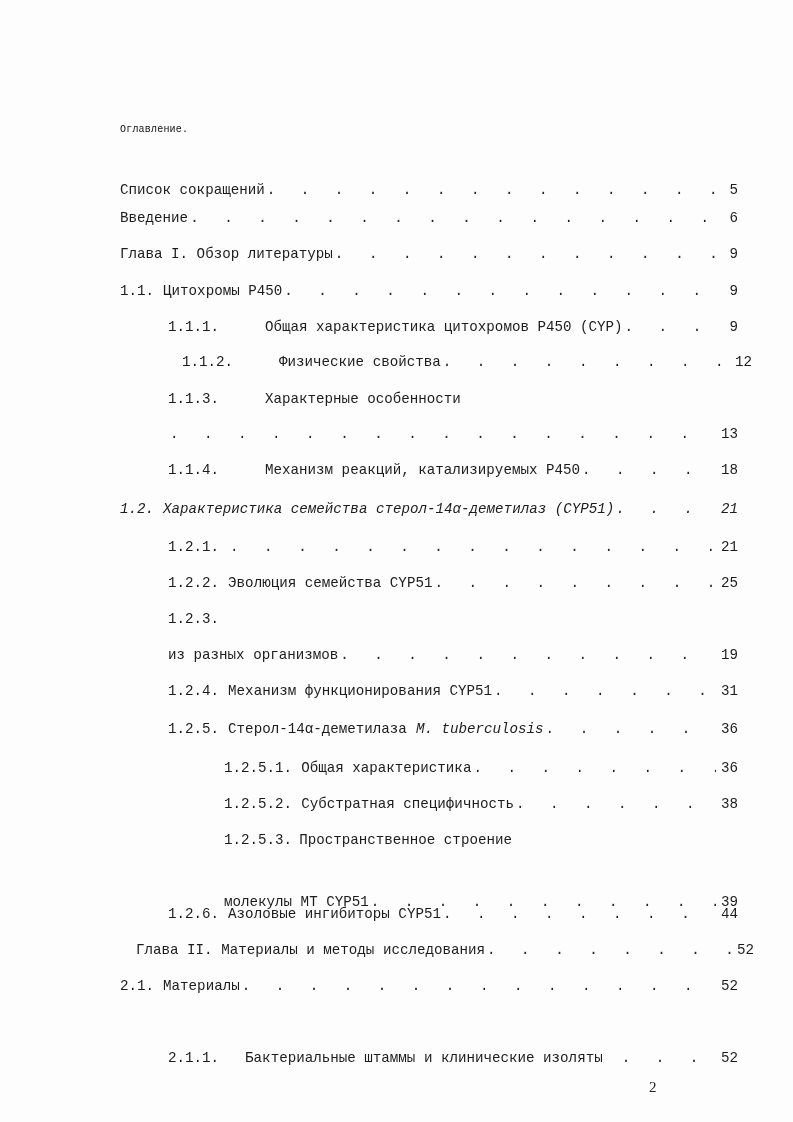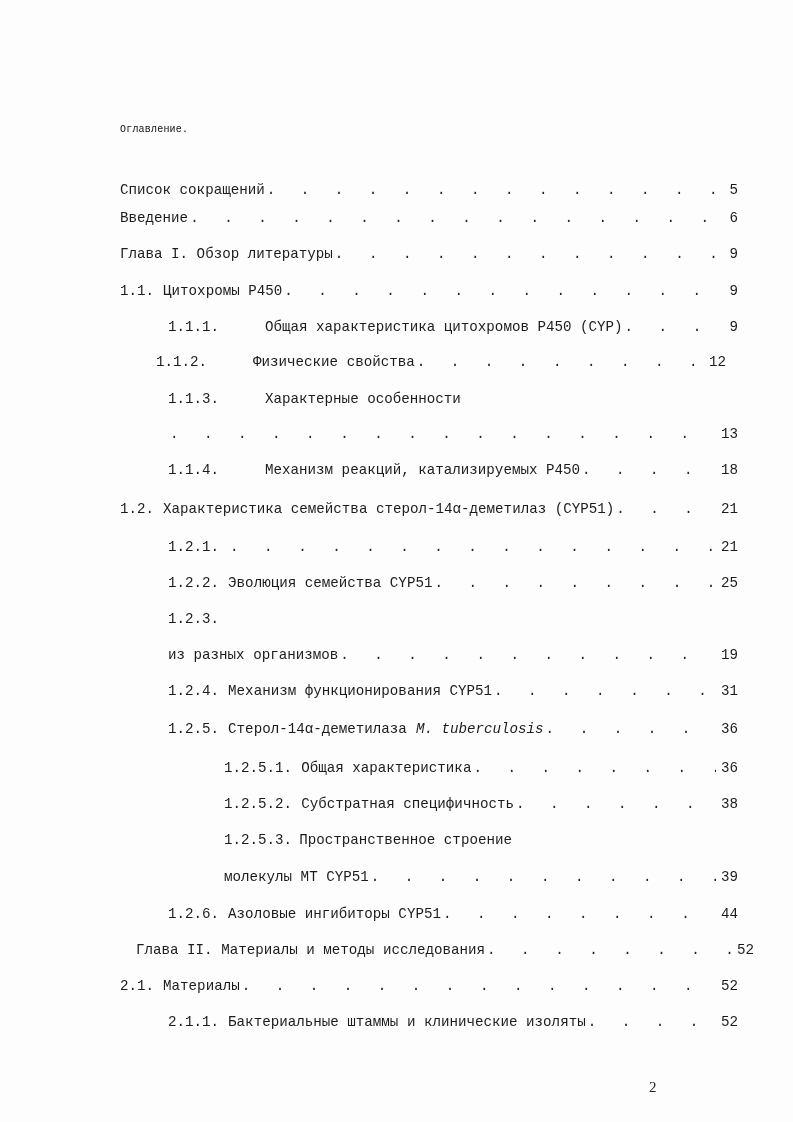--- a/index.html
+++ b/index.html
@@ -110,21 +110,21 @@
       <span class="page-no">9</span>
     </div>
 
     <div class="toc-row" style="left:168px; top:317px; width:570px;">
       <span class="num" style="width:97px;">1.1.1.</span>
       <span class="text">Общая характеристика цитохромов P450 (CYP)</span>
       <span class="leader">. . . . . . . . . . . . . . . . . . . . . . . . . . . . . . . . . . . . . . . . . . . . . . . . . . . . .</span>
       <span class="page-no">9</span>
     </div>
 
-    <div class="toc-row" style="left:156px; top:352px; width:570px;align-items:center;">
+    <div class="toc-row" style="left:182px; top:352px; width:570px;align-items:center;">
       <span class="num" style="width:97px;">1.1.2.</span>
       <span class="text">Физические свойства</span>
       <span class="leader">. . . . . . . . . . . . . . . . . . . . . . . . . . . . . . . . . . . . . . . . . . . . . . . . . . . . .</span>
       <span class="page-no">12</span>
     </div>
 
     <div class="toc-row" style="left:168px; top:389px; width:570px;">
       <span class="num" style="width:97px;">1.1.3.</span>
       <span class="text">Характерные особенности</span>
     </div>
@@ -134,21 +134,21 @@
       <span class="page-no">13</span>
     </div>
 
     <div class="toc-row" style="left:168px; top:460px; width:570px;">
       <span class="num" style="width:97px;">1.1.4.</span>
       <span class="text">Механизм реакций, катализируемых P450</span>
       <span class="leader">. . . . . . . . . . . . . . . . . . . . . . . . . . . . . . . . . . . . . . . . . . . . . . . . . . . . .</span>
       <span class="page-no">18</span>
     </div>
 
-    <div class="toc-row" style="left:120px; top:499px; width:618px;">
+    <div class="toc-row" style="left:120px; top:499px; width:618px;font-style:italic;">
       <span class="num" style="margin-right:9px;">1.2.</span>
       <span class="text">Характеристика семейства стерол-14α-деметилаз (CYP51)</span>
       <span class="leader">. . . . . . . . . . . . . . . . . . . . . . . . . . . . . . . . . . . . . . . . . . . . . . . . . . . . .</span>
       <span class="page-no">21</span>
     </div>
 
     <div class="toc-row" style="left:168px; top:537px; width:570px;">
       <span class="num" style="margin-right:9px;">1.2.1.</span>
       <span class="leader">. . . . . . . . . . . . . . . . . . . . . . . . . . . . . . . . . . . . . . . . . . . . . . . . . . . . .</span>
       <span class="page-no">21</span>
@@ -198,21 +198,21 @@
       <span class="text">Субстратная специфичность</span>
       <span class="leader">. . . . . . . . . . . . . . . . . . . . . . . . . . . . . . . . . . . . . . . . . . . . . . . . . . . . .</span>
       <span class="page-no">38</span>
     </div>
 
     <div class="toc-row" style="left:224px; top:830px; width:514px;">
       <span class="num" style="margin-right:7px;">1.2.5.3.</span>
       <span class="text">Пространственное строение</span>
     </div>
 
-    <div class="toc-row" style="left:224px; top:867px; width:514px;">
+    <div class="toc-row" style="left:224px; top:892px; width:514px;">
       <span class="text">молекулы MT CYP51</span>
       <span class="leader">. . . . . . . . . . . . . . . . . . . . . . . . . . . . . . . . . . . . . . . . . . . . . . . . . . . . .</span>
       <span class="page-no">39</span>
     </div>
 
     <div class="toc-row" style="left:168px; top:904px; width:570px;">
       <span class="num" style="margin-right:9px;">1.2.6.</span>
       <span class="text">Азоловые ингибиторы CYP51</span>
       <span class="leader">. . . . . . . . . . . . . . . . . . . . . . . . . . . . . . . . . . . . . . . . . . . . . . . . . . . . .</span>
       <span class="page-no">44</span>
@@ -224,21 +224,21 @@
       <span class="page-no">52</span>
     </div>
 
     <div class="toc-row" style="left:120px; top:976px; width:618px;">
       <span class="num" style="margin-right:9px;">2.1.</span>
       <span class="text">Материалы</span>
       <span class="leader">. . . . . . . . . . . . . . . . . . . . . . . . . . . . . . . . . . . . . . . . . . . . . . . . . . . . .</span>
       <span class="page-no">52</span>
     </div>
 
-    <div class="toc-row" style="left:168px; top:1012px; width:570px;">
+    <div class="toc-row" style="left:168px; top:1048px; width:570px;gap:17px;">
       <span class="num" style="margin-right:9px;">2.1.1.</span>
       <span class="text">Бактериальные штаммы и клинические изоляты</span>
       <span class="leader">. . . . . . . . . . . . . . . . . . . . . . . . . . . . . . . . . . . . . . . . . . . . . . . . . . . . .</span>
       <span class="page-no">52</span>
     </div>
 
   </div>
 
   <div class="page-number">2</div>
 </div>

